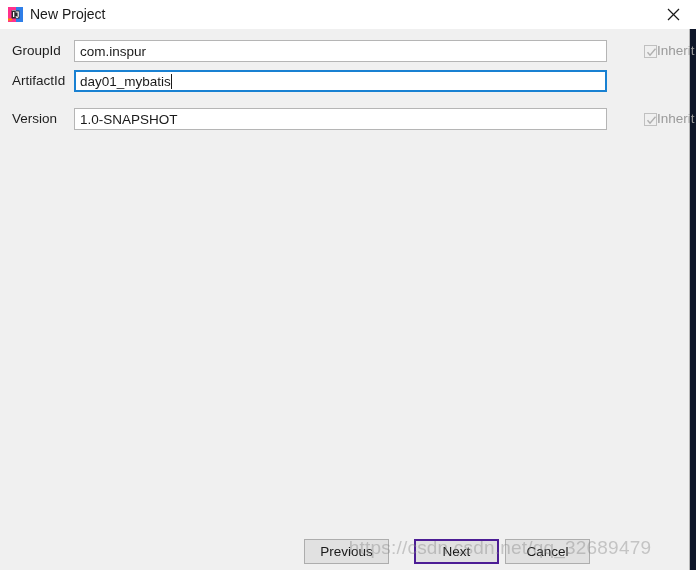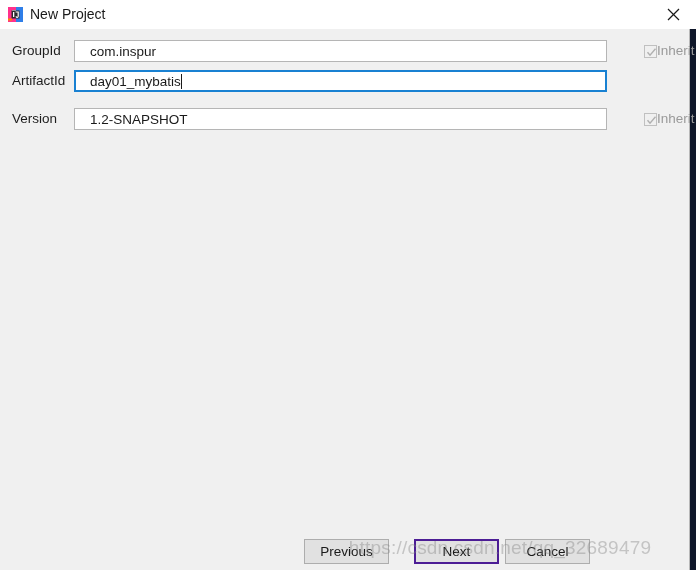--- a/index.html
+++ b/index.html
@@ -94,21 +94,21 @@
     position: absolute;
     left: 74px;
     top: 0;
     width: 533px;
     height: 22px;
     background: #ffffff;
     border: 1px solid #b5b5b5;
     box-sizing: border-box;
     display: flex;
     align-items: center;
-    padding-left: 15px;
+    padding-left: 5px;
     font-size: 13.5px;
     color: #1a1a1a;
     overflow: hidden;
     white-space: nowrap;
   }
   .row-field.focused {
     border: 1px solid #1981d2;
     box-shadow: inset 0 0 0 1px #1981d2;
   }
   .caret {
@@ -249,21 +249,21 @@
       <span class="row-label">ArtifactId</span>
       <div class="row-field focused">
         <span>day01_mybatis</span>
           <span class="caret"></span>
       </div>
     </div>
 
     <div class="form-row" style="top:71px;margin-top:8px;">
       <span class="row-label">Version</span>
       <div class="row-field">
-        <span>1.2-SNAPSHOT</span>
+        <span>1.0-SNAPSHOT</span>
       </div>
       <div class="inherit-group">
         <span class="checkbox">
           <svg width="11" height="11" viewBox="0 0 11 11">
             <path d="M1.5 5.3 L4 8.2 L9.5 1.8" fill="none" stroke="#b0b0b0" stroke-width="1.4"></path>
           </svg>
         </span>
         <span class="inherit-label">Inherit</span>
       </div>
     </div>

